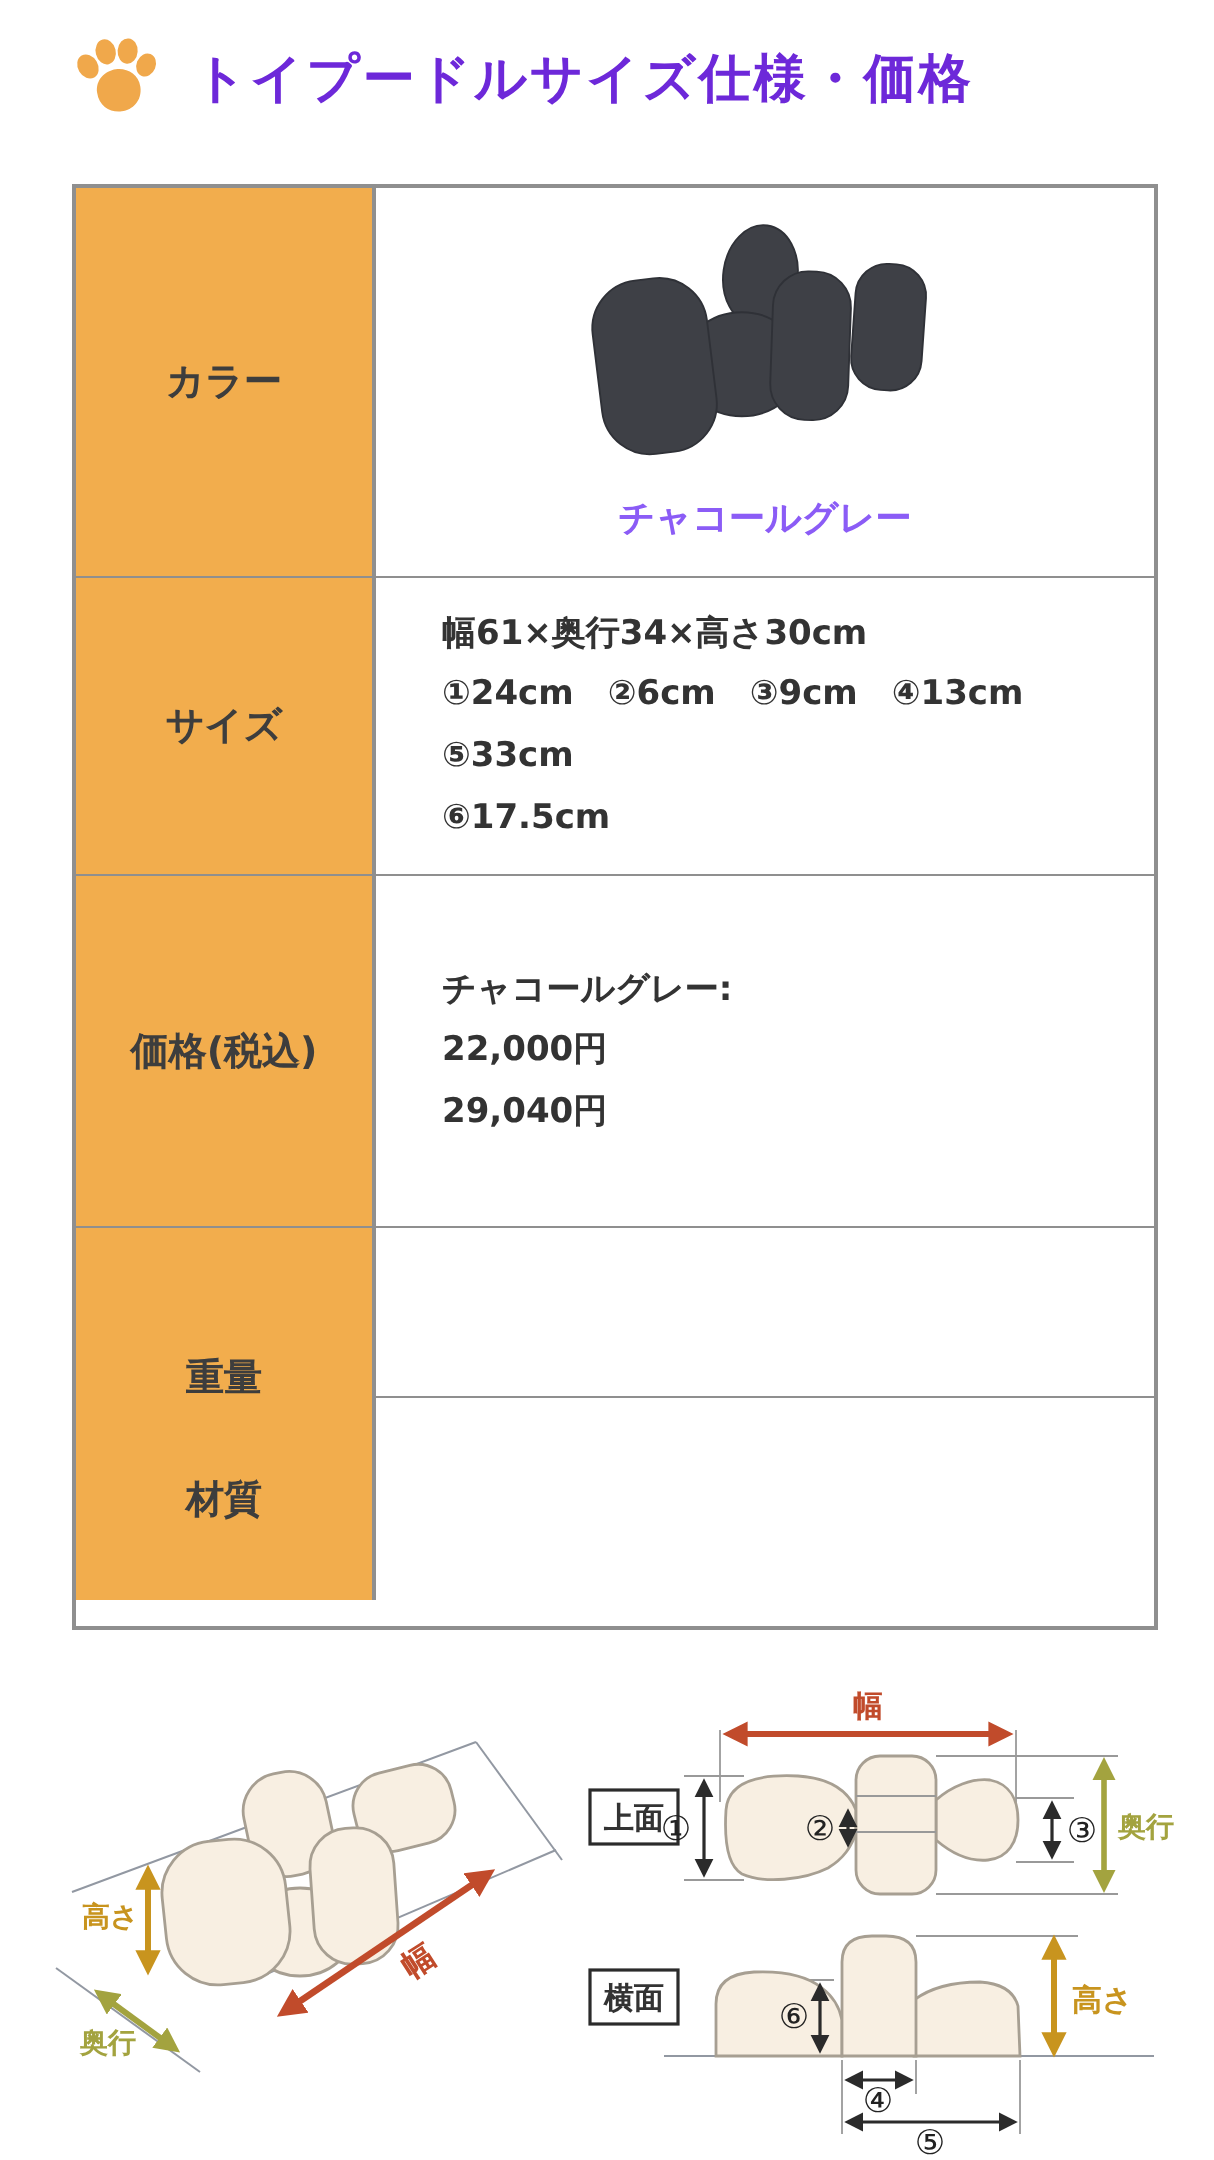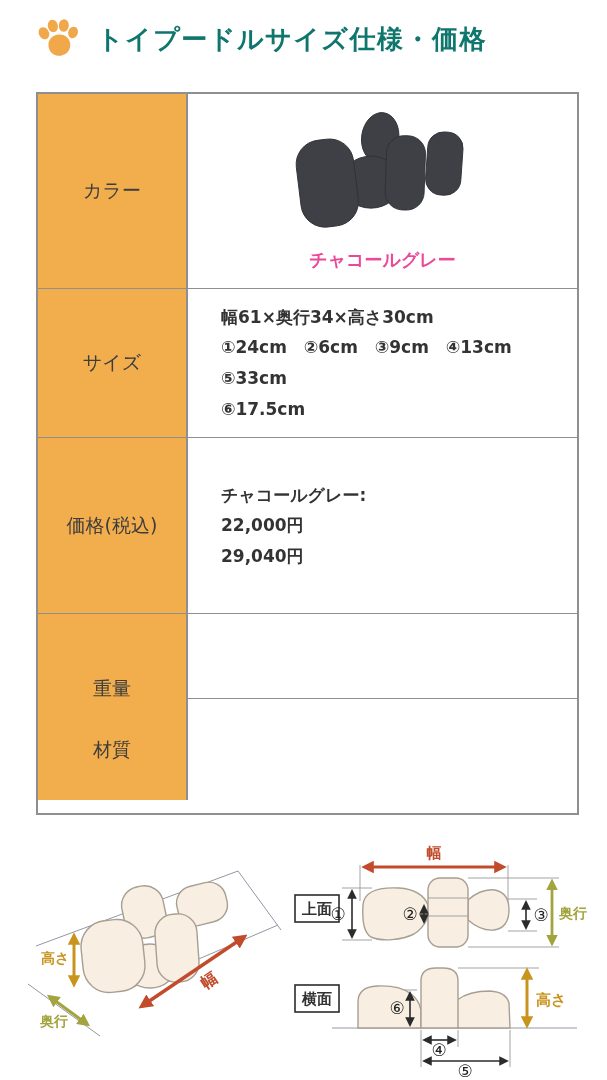--- a/index.html
+++ b/index.html
@@ -3,46 +3,46 @@
 <meta charset="utf-8">
 <style>
   html,body{margin:0;padding:0;}
   body{
     width:607px;height:1080px;background:#ffffff;position:relative;
     font-family:"DejaVu Sans","Liberation Sans",sans-serif;color:#333;
     overflow:hidden;
   }
   .hdr{position:absolute;left:34px;top:16px;display:flex;align-items:center;gap:15px;}
   .paw{width:48px;height:46px;flex:0 0 auto;}
-  .title{margin:0;font-size:26px;font-weight:700;color:#0f766e;letter-spacing:1.5px;text-align:center;}
+  .title{margin:0;font-size:26px;font-weight:700;color:#6d28d9;letter-spacing:1.5px;text-align:center;}
 
   .spec-table{
     position:absolute;left:36px;top:92px;width:543px;height:723px;
     border:2px solid #8F8F8F;box-sizing:border-box;background:#fff;
   }
   .row{display:flex;box-sizing:border-box;}
   .row + .row{border-top:1px solid #8F8F8F;}
   .r-color{height:194px;}
   .r-size{height:149px;}
   .r-price{height:176px;}
   .r-weight{height:85px;flex-direction:column;}
   .r-material{height:102px;}
   .th{
     flex:0 0 150px;width:150px;background:#F2AD4D;border-right:2px solid #8F8F8F;
     display:flex;align-items:center;justify-content:center;
-    font-size:19px;font-weight:400;color:#3d3d3d;box-sizing:border-box;text-align:center;
+    font-size:19px;font-weight:700;color:#3d3d3d;box-sizing:border-box;text-align:center;
   }
   .td{
     flex:1;display:flex;flex-direction:column;justify-content:center;
     padding-left:33px;font-size:17px;font-weight:700;line-height:1.8;color:#333;
     box-sizing:border-box;
   }
   .td-color{align-items:center;justify-content:center;padding-left:0;}
   .cushion-photo{width:200px;height:130px;}
-  .caption{font-size:18px;font-weight:700;margin-top:8px;color:#ec4899;}
+  .caption{font-size:18px;font-weight:700;margin-top:8px;color:#8b5cf6;}
 
   .diag{position:absolute;}
   .iso{left:26px;top:846px;}
   .topv{left:287px;top:843px;}
   .sidev{left:287px;top:950px;}
 
   svg text{font-family:"DejaVu Sans","Liberation Sans",sans-serif;}
   .dimtext{font-weight:700;}
   .marktext{font-size:17px;fill:#222;}
   .paneltext{font-size:15px;font-weight:700;fill:#333;}

